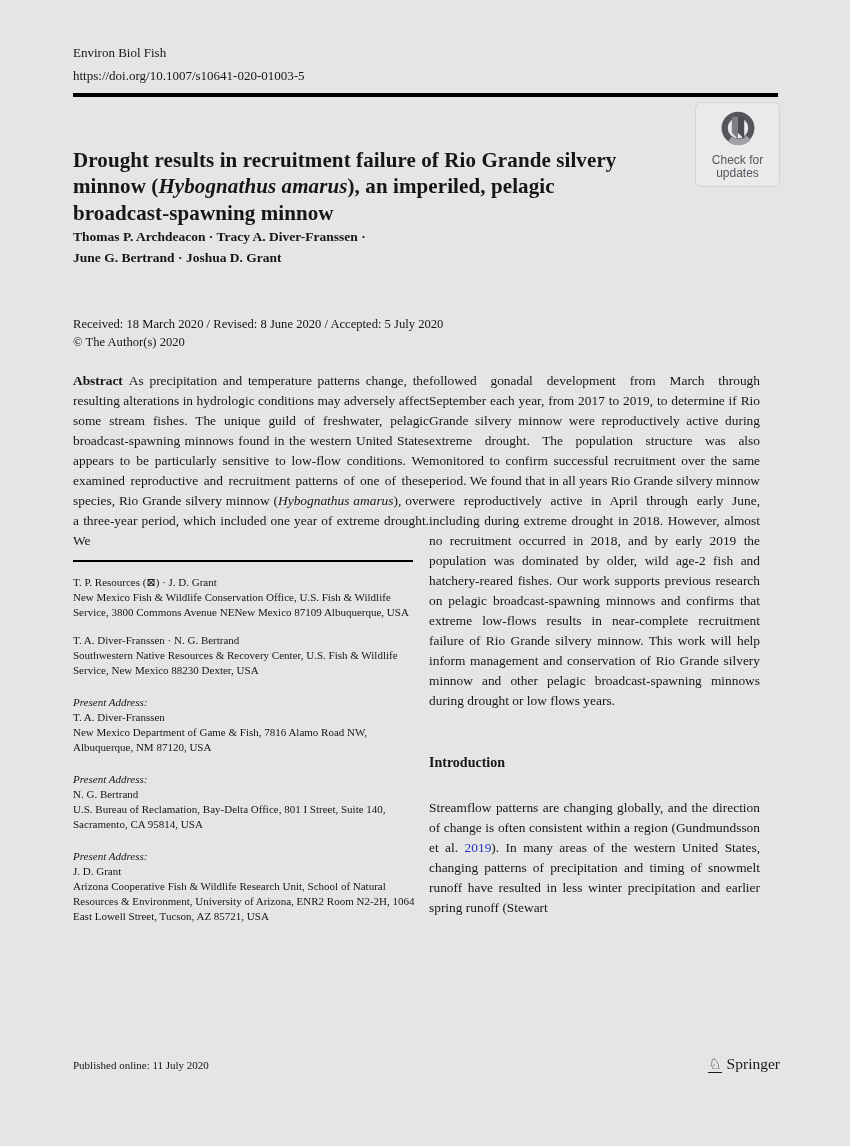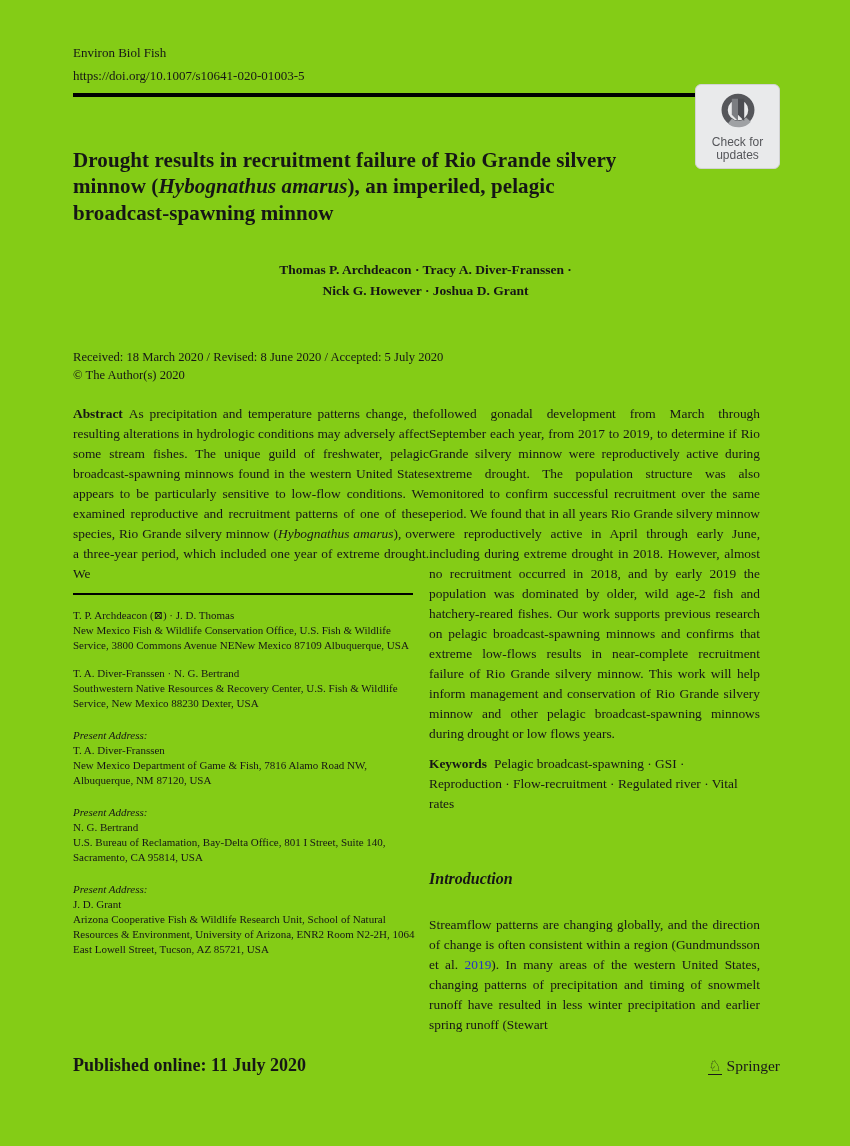--- a/index.html
+++ b/index.html
@@ -1,21 +1,21 @@
 <!DOCTYPE html>
 <html style="--link: #2433c8; --badge_bg: #e9eaeb; --badge_border: #d2d3d4; --badge_text: #55565a; --icon_dark: #4c4d52; --icon_light: #9fa1a4;"><head>
 <meta charset="utf-8">
 <style>
   * { margin:0; padding:0; box-sizing:border-box; }
   html,body { background:#888; }
   .page {
     position:relative;
     width:850px; height:1146px;
     margin:0 auto;
-    background:#84cc16;
+    background:#e5e5e5;
     font-family:"Liberation Serif","DejaVu Serif",serif;
     color:#161616;
     overflow:hidden;
   }
   .content { padding:44px 72px 0 73px; }
 
   
   .journal-line { font-size:13px; line-height:17px; }
   .doi-line { font-size:13px; line-height:17px;margin-top:6px; }
   .rule-thick { height:3.5px; background:#000; margin-top:9px; }
@@ -25,37 +25,37 @@
     margin-top:50px;
     font-size:21px; font-weight:bold;
     line-height:26.5px;
     max-width:572px;
     letter-spacing:0.1px;
   }
   h1 .species { font-style:italic; }
 
   
   .badge {
-    position:absolute; top:84px; right:70px;
+    position:absolute; top:102px; right:70px;
     width:85px; height:85px;
     background:var(--badge_bg,#e9eaeb);
     border:1px solid var(--badge_border,#d2d3d4);
     border-radius:6px;
     display:flex; flex-direction:column; align-items:center; justify-content:center;
     cursor:pointer;
   }
   .badge .cm-icon { width:42px; height:42px; margin-bottom:3px; }
   .badge .cm-text {
     font-family:"Liberation Sans","DejaVu Sans",sans-serif;
     font-size:12px; line-height:13.5px; text-align:center;
     color:var(--badge_text,#55565a);
   }
 
   
-  .authors { margin-top:33px; font-size:13.5px; font-weight:bold; line-height:21px;text-align:center; }
+  .authors { font-size:13.5px; font-weight:bold; line-height:21px; }
 
   
   .dates { margin-top:47px; font-size:12.6px; line-height:18px; }
 
   
   .columns { display:flex; margin-top:20px; }
   .col-left  { width:356px; }
   .col-right { width:331px; }
 
   .body-par { font-size:13.4px; line-height:20px; text-align:justify; }
@@ -63,30 +63,30 @@
   .body-par .species { font-style:italic; }
 
   .fn-rule { width:340px; height:1.6px; background:#000; margin-top:9px; }
   .fn-block { font-size:11px; line-height:15px; margin-top:13px; max-width:344px; }
   .fn-block.pa { margin-top:17px; }
   .fn-label { font-style:italic; }
 
   .keywords { margin-top:10px; font-size:13.4px; line-height:20px; text-align:left; }
   .keywords .lbl { font-weight:bold; margin-right:7px; }
 
-  h2.section-heading { margin-top:56px; font-size:16px; font-weight:bold;font-style:italic; }
+  h2.section-heading { margin-top:44px; font-size:14px; font-weight:bold; }
   .intro-par { margin-top:27px; }
   .cite-link { color:var(--link,#2433c8); text-decoration:none; cursor:pointer; }
 
   
   .footer {
     position:absolute; left:73px; right:70px; top:1055px;
     display:flex; justify-content:space-between; align-items:baseline;
   }
-  .published { font-size:18px;font-weight:bold; }
+  .published { font-size:11px; }
   .springer { display:flex; align-items:baseline; gap:5px; font-size:15.5px; color:#1a1a1a; }
   .springer .horse {
     font-family:"DejaVu Sans",sans-serif;
     font-size:15px; line-height:15px;
     border-bottom:1.5px solid #1a1a1a;
     padding-bottom:0px;
   }
 </style>
 </head>
 <body>
@@ -95,37 +95,37 @@
   <div class="content">
 
     <div class="journal-line">Environ Biol Fish</div>
     <div class="doi-line">https://doi.org/10.1007/s10641-020-01003-5</div>
     <div class="rule-thick"></div>
 
     <h1 class="paper-title"><span>Drought results in recruitment failure of Rio Grande silvery minnow (</span><span class="species">Hybognathus amarus</span><span>), an imperiled, pelagic broadcast-spawning minnow</span></h1>
 
     <div class="authors">
       <div>Thomas P. Archdeacon · Tracy A. Diver-Franssen ·</div>
-      <div>Nick G. However · Joshua D. Grant</div>
+      <div>June G. Bertrand · Joshua D. Grant</div>
     </div>
 
     <div class="dates">
       <div>Received: 18 March 2020 / Revised: 8 June 2020 / Accepted: 5 July 2020</div>
       <div>© The Author(s) 2020</div>
     </div>
 
     <div class="columns">
 
       <div class="col-left">
         <p class="body-par"><span class="lbl">Abstract</span><span>As precipitation and temperature patterns change, the resulting alterations in hydrologic conditions may adversely affect some stream fishes. The unique guild of freshwater, pelagic broadcast-spawning minnows found in the western United States appears to be particularly sensitive to low-flow conditions. We examined reproductive and recruitment patterns of one of these species, Rio Grande silvery minnow (</span><span class="species">Hybognathus amarus</span><span>), over a three-year period, which included one year of extreme drought. We</span></p>
 
         <div class="fn-rule"></div>
 
         <div class="fn-block">
-          <div>T. P. Archdeacon (⊠) · J. D. Thomas</div>
+          <div>T. P. Resources (⊠) · J. D. Grant</div>
           <div>New Mexico Fish &amp; Wildlife Conservation Office, U.S. Fish &amp; Wildlife Service, 3800 Commons Avenue NENew Mexico 87109 Albuquerque, USA</div>
         </div>
 
         <div class="fn-block">
           <div>T. A. Diver-Franssen · N. G. Bertrand</div>
           <div>Southwestern Native Resources &amp; Recovery Center, U.S. Fish &amp; Wildlife Service, New Mexico 88230 Dexter, USA</div>
         </div>
 
         <div class="fn-block pa">
           <div class="fn-label">Present Address:</div>
@@ -142,21 +142,20 @@
         <div class="fn-block pa">
           <div class="fn-label">Present Address:</div>
           <div>J. D. Grant</div>
           <div>Arizona Cooperative Fish &amp; Wildlife Research Unit, School of Natural Resources &amp; Environment, University of Arizona, ENR2 Room N2-2H, 1064 East Lowell Street, Tucson, AZ 85721, USA</div>
         </div>
       </div>
 
       <div class="col-right">
         <p class="body-par">followed gonadal development from March through September each year, from 2017 to 2019, to determine if Rio Grande silvery minnow were reproductively active during extreme drought. The population structure was also monitored to confirm successful recruitment over the same period. We found that in all years Rio Grande silvery minnow were reproductively active in April through early June, including during extreme drought in 2018. However, almost no recruitment occurred in 2018, and by early 2019 the population was dominated by older, wild age-2 fish and hatchery-reared fishes. Our work supports previous research on pelagic broadcast-spawning minnows and confirms that extreme low-flows results in near-complete recruitment failure of Rio Grande silvery minnow. This work will help inform management and conservation of Rio Grande silvery minnow and other pelagic broadcast-spawning minnows during drought or low flows years.</p>
 
-        <p class="keywords"><span class="lbl">Keywords</span><span>Pelagic broadcast-spawning · GSI · Reproduction · Flow-recruitment · Regulated river · Vital rates</span></p>
 
         <h2 class="section-heading">Introduction</h2>
 
         <p class="body-par intro-par"><span>Streamflow patterns are changing globally, and the direction of change is often consistent within a region (Gundmundsson et al. </span><a class="cite-link">2019</a><span>). In many areas of the western United States, changing patterns of precipitation and timing of snowmelt runoff have resulted in less winter precipitation and earlier spring runoff (Stewart</span></p>
       </div>
 
     </div>
   </div>
 
   <div class="badge">

